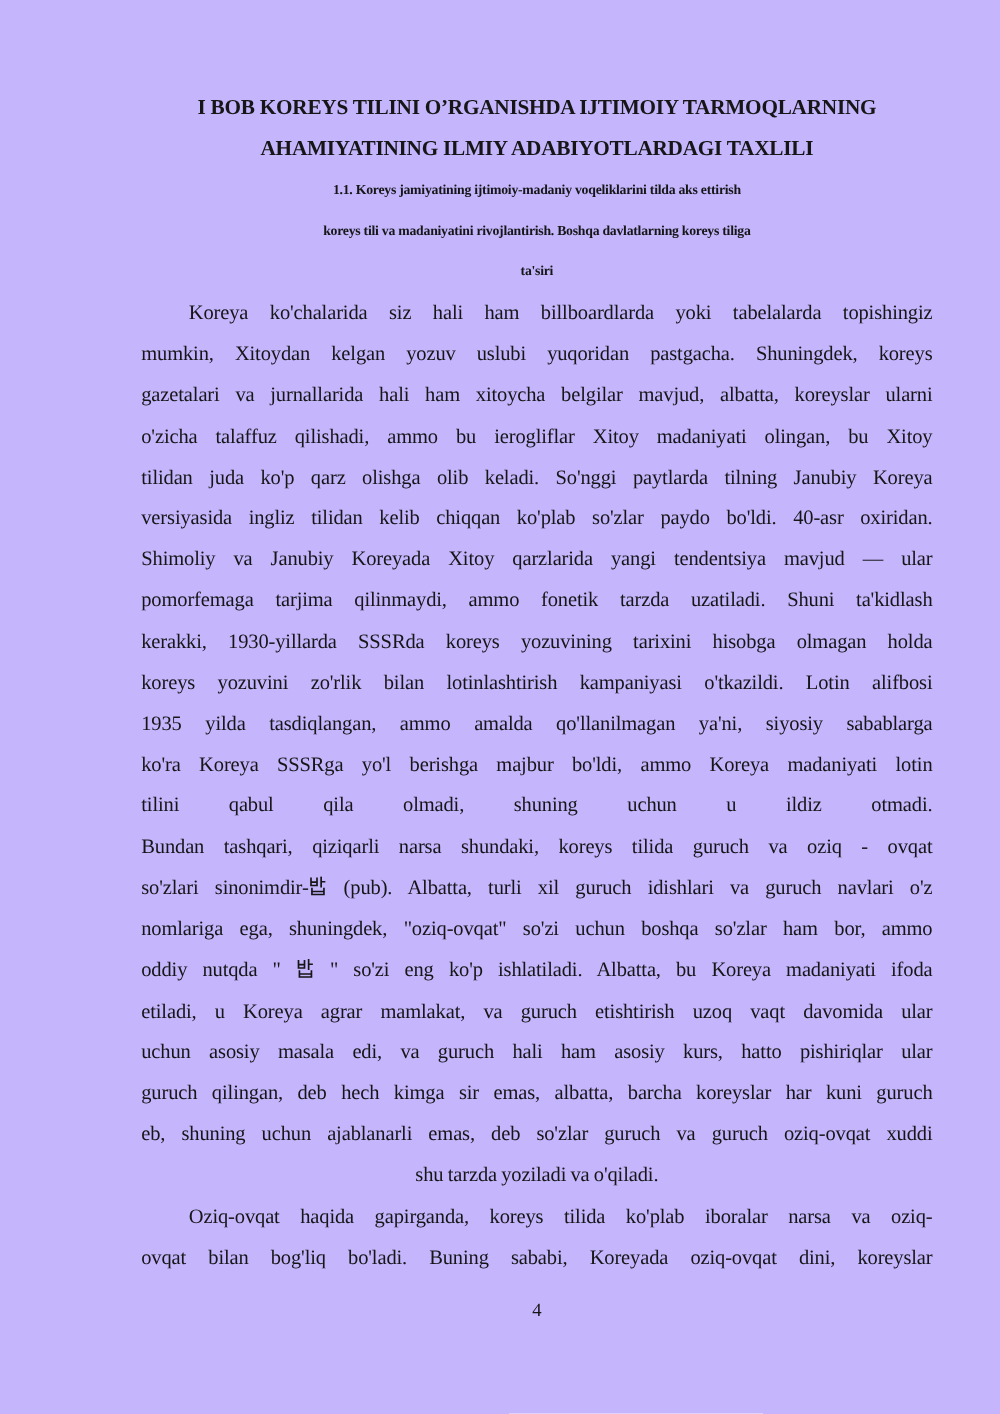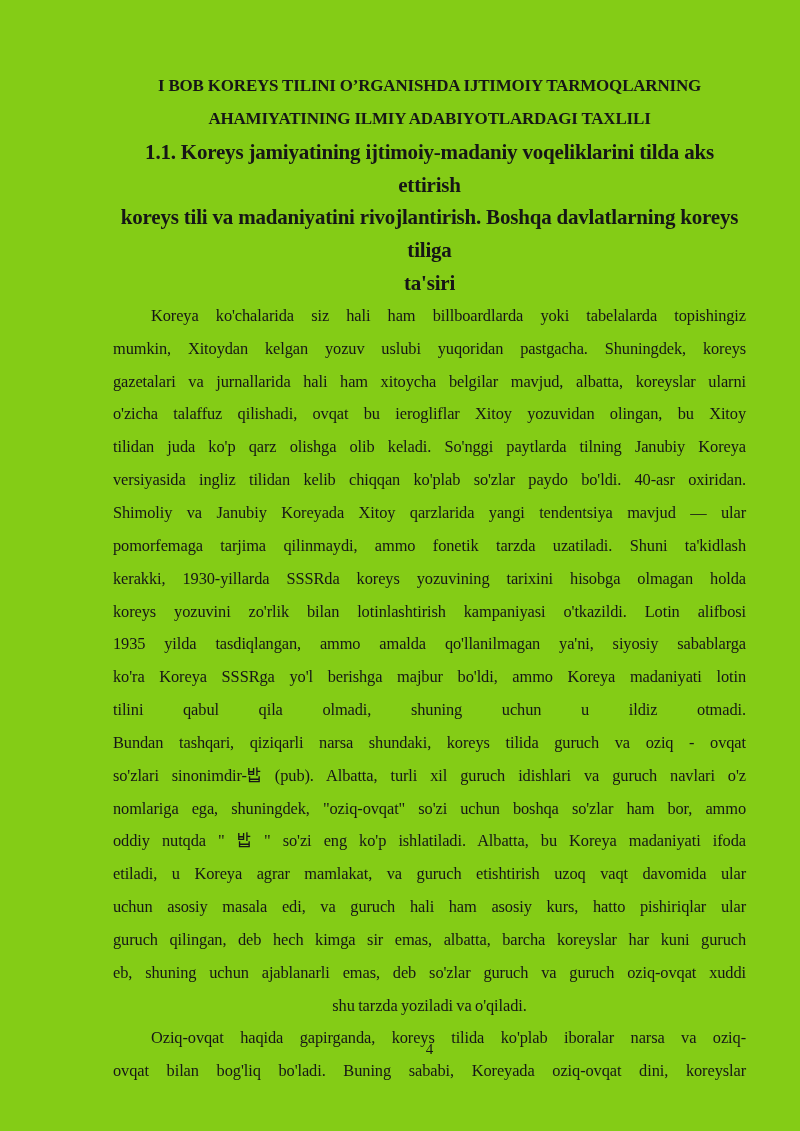--- a/index.html
+++ b/index.html
@@ -4,40 +4,40 @@
 <style>
   html, body {
     margin: 0;
     padding: 0;
     background: #ffffff;
   }
   .page {
     position: relative;
     width: 800px;
     height: 1131px;
-    background: #84cc16;
+    background: #c4b5fd;
     overflow: hidden;
     font-family: "Liberation Serif", "DejaVu Serif", serif;
     color: #161616;
   }
   .content {
     position: absolute;
     left: 113px;
     top: 70px;
     width: 633px;
   }
   .t-line {
     font-size: 17px;
     font-weight: 700;
     line-height: 32.85px;
     text-align: center;
     letter-spacing: -0.2px;
   }
   .s-line {
-    font-size: 21px;
+    font-size: 11px;
     font-weight: 700;
     line-height: 32.85px;
     text-align: center;
     letter-spacing: -0.2px;
   }
   .b-line {
     font-size: 16.4px;
     line-height: 32.85px;
     text-align: center;
     letter-spacing: -0.1px;
@@ -78,21 +78,21 @@
     <div id="sectionHeading">
         <div class="s-line">1.1. Koreys jamiyatining ijtimoiy-madaniy voqeliklarini tilda aks ettirish</div>
         <div class="s-line">koreys tili va madaniyatini rivojlantirish. Boshqa davlatlarning koreys tiliga</div>
         <div class="s-line">ta'siri</div>
       </div>
     <div id="bodyText">
         <div>
           <div class="b-line just indent">Koreya ko'chalarida siz hali ham billboardlarda yoki tabelalarda topishingiz</div>
           <div class="b-line just">mumkin, Xitoydan kelgan yozuv uslubi yuqoridan pastgacha. Shuningdek, koreys</div>
           <div class="b-line just">gazetalari va jurnallarida hali ham xitoycha belgilar mavjud, albatta, koreyslar ularni</div>
-          <div class="b-line just">o'zicha talaffuz qilishadi, ovqat bu ierogliflar Xitoy yozuvidan olingan, bu Xitoy</div>
+          <div class="b-line just">o'zicha talaffuz qilishadi, ammo bu ierogliflar Xitoy madaniyati olingan, bu Xitoy</div>
           <div class="b-line just">tilidan juda ko'p qarz olishga olib keladi. So'nggi paytlarda tilning Janubiy Koreya</div>
           <div class="b-line just">versiyasida ingliz tilidan kelib chiqqan ko'plab so'zlar paydo bo'ldi. 40-asr oxiridan.</div>
           <div class="b-line just">Shimoliy va Janubiy Koreyada Xitoy qarzlarida yangi tendentsiya mavjud — ular</div>
           <div class="b-line just">pomorfemaga tarjima qilinmaydi, ammo fonetik tarzda uzatiladi. Shuni ta'kidlash</div>
           <div class="b-line just">kerakki, 1930-yillarda SSSRda koreys yozuvining tarixini hisobga olmagan holda</div>
           <div class="b-line just">koreys yozuvini zo'rlik bilan lotinlashtirish kampaniyasi o'tkazildi. Lotin alifbosi</div>
           <div class="b-line just">1935 yilda tasdiqlangan, ammo amalda qo'llanilmagan ya'ni, siyosiy sabablarga</div>
           <div class="b-line just">ko'ra Koreya SSSRga yo'l berishga majbur bo'ldi, ammo Koreya madaniyati lotin</div>
           <div class="b-line just">tilini qabul qila olmadi, shuning uchun u ildiz otmadi.</div>
           <div class="b-line just">Bundan tashqari, qiziqarli narsa shundaki, koreys tilida guruch va oziq - ovqat</div>

